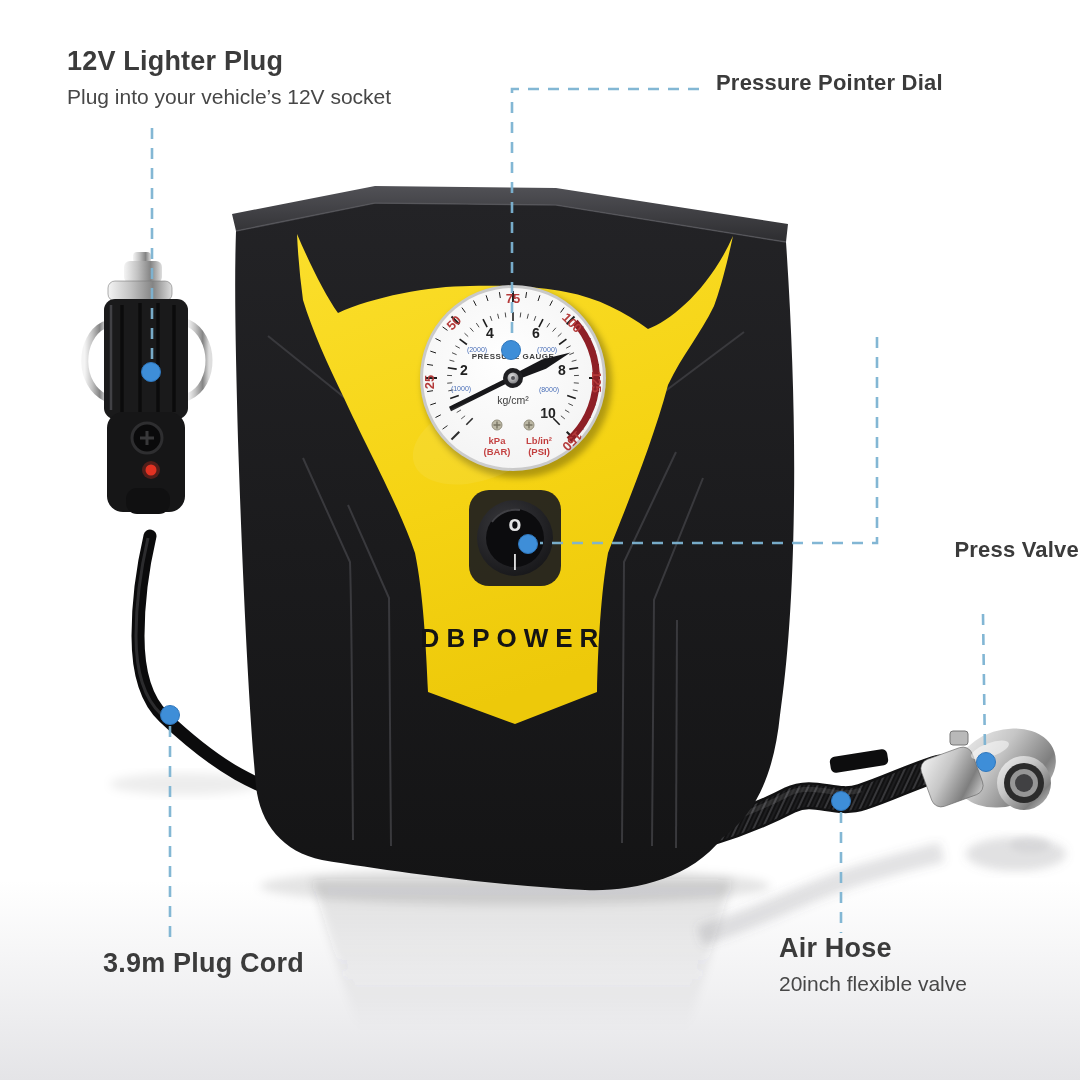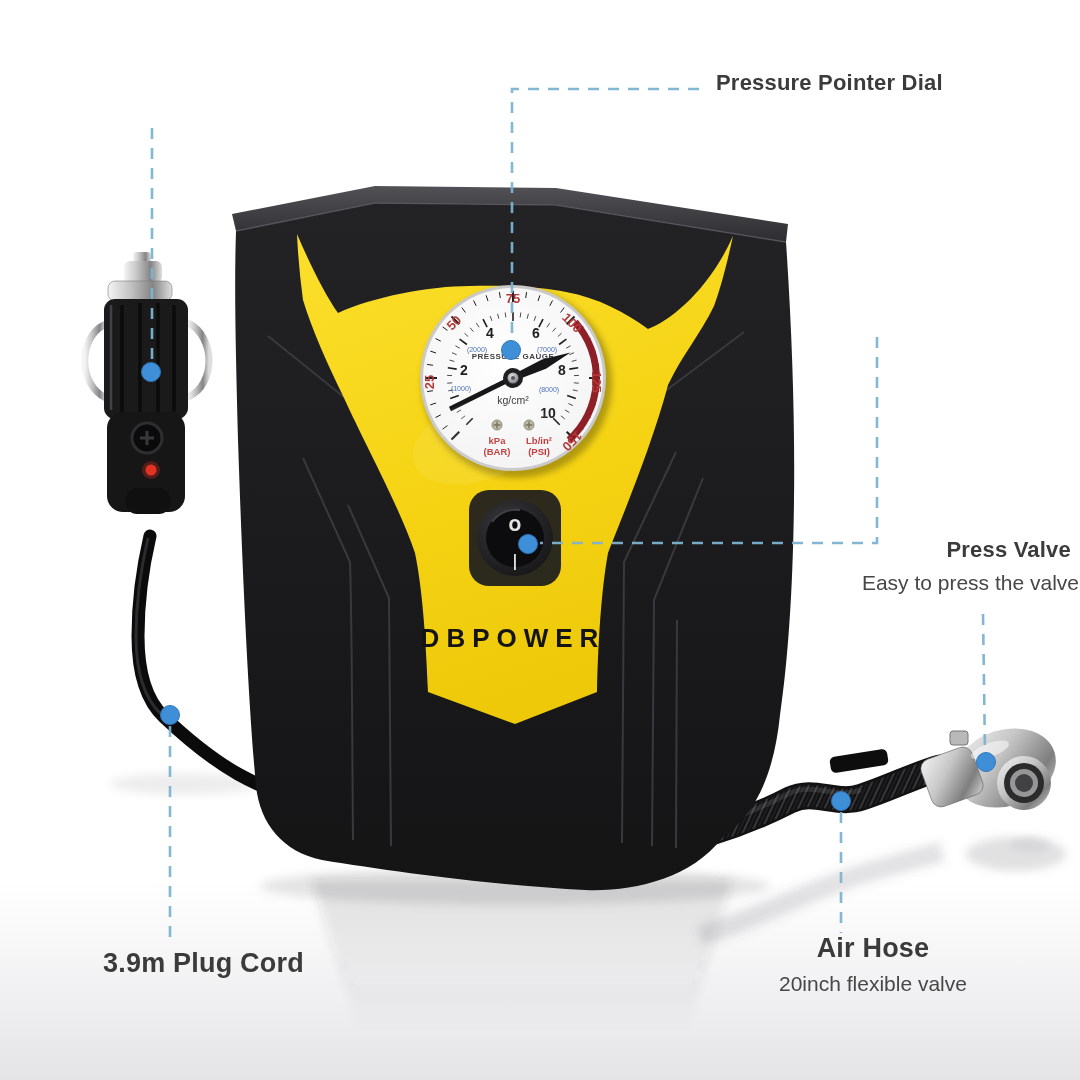--- a/index.html
+++ b/index.html
@@ -6,22 +6,22 @@
   .stage{position:relative;width:1080px;height:1080px;background:#ffffff;overflow:hidden;
          font-family:"Liberation Sans",sans-serif;}
   .stage svg{position:absolute;left:0;top:0;}
   .callout-label{position:absolute;white-space:nowrap;}
   .callout-title{font-weight:bold;font-size:22px;color:#3b3b3b;letter-spacing:.2px;}
   .callout-sub{font-size:21px;color:#474747;margin-top:8px;}
   #lbl-lighter-plug{left:67px;top:46px;}
   #lbl-pressure-dial{left:716px;top:70px;}
   #lbl-onoff{left:819px;top:291px;}
   #lbl-press-valve{left:829px;top:537px;text-align:right;width:250px;}
-  #lbl-press-valve .callout-title{padding-right:8px;}
-  #lbl-air-hose{left:779px;top:933px;text-align:center;}
+  #lbl-press-valve .callout-title{padding-right:0;}
+  #lbl-air-hose{left:779px;top:933px;}
   #lbl-plug-cord{left:103px;top:948px;}
   .t27{font-size:27px;}
 </style>
 </head>
 <body>
 
 <div class="stage">
 
 <svg width="1080" height="1080" viewBox="0 0 1080 1080">
   <defs>
@@ -327,29 +327,32 @@
   <g fill="#3e8ed8" stroke="#2f77bd" stroke-width="1">
     <circle cx="151" cy="372" r="9.5"></circle>
     <circle cx="511" cy="350" r="9.5"></circle>
     <circle cx="528" cy="544" r="9.5"></circle>
     <circle cx="986" cy="762" r="9.5"></circle>
     <circle cx="841" cy="801" r="9.5"></circle>
     <circle cx="170" cy="715" r="9.5"></circle>
   </g>
 </svg>
 
+<div class="callout-label" id="lbl-lighter-plug">
+  <div class="callout-title t27">12V Lighter Plug</div>
+  <div class="callout-sub">Plug into your vehicle’s 12V socket</div>
+</div>
 
 <div class="callout-label" id="lbl-pressure-dial">
   <div class="callout-title">Pressure Pointer Dial</div>
 </div>
 
 
 <div class="callout-label" id="lbl-press-valve">
   <div class="callout-title">Press Valve</div>
-  <div class="callout-sub">Easy to press the valve</div>
 </div>
 
 <div class="callout-label" id="lbl-air-hose">
   <div class="callout-title t27">Air Hose</div>
   <div class="callout-sub">20inch flexible valve</div>
 </div>
 
 <div class="callout-label" id="lbl-plug-cord">
   <div class="callout-title t27">3.9m Plug Cord</div>
 </div>

